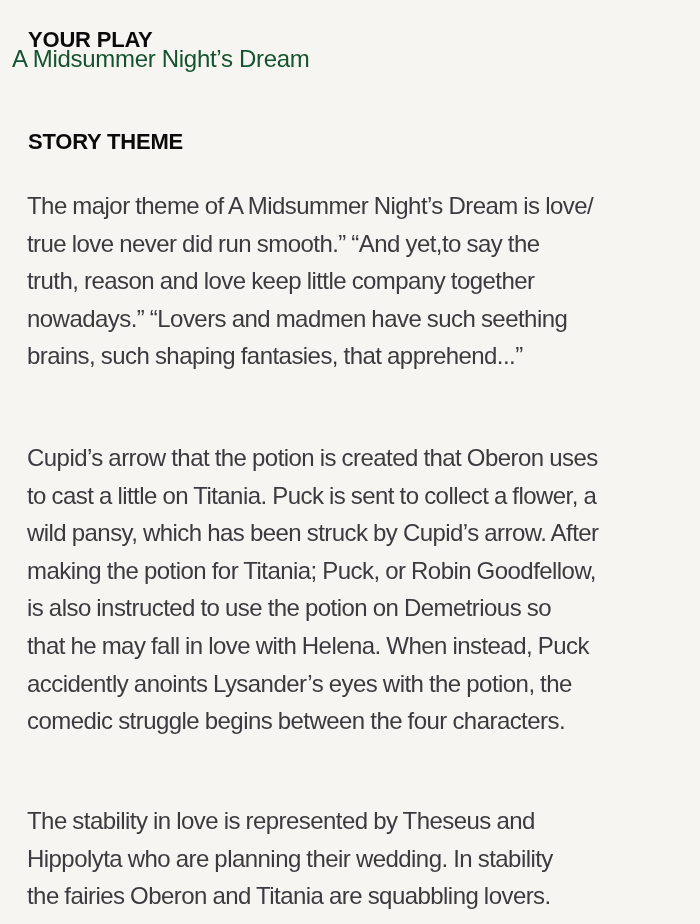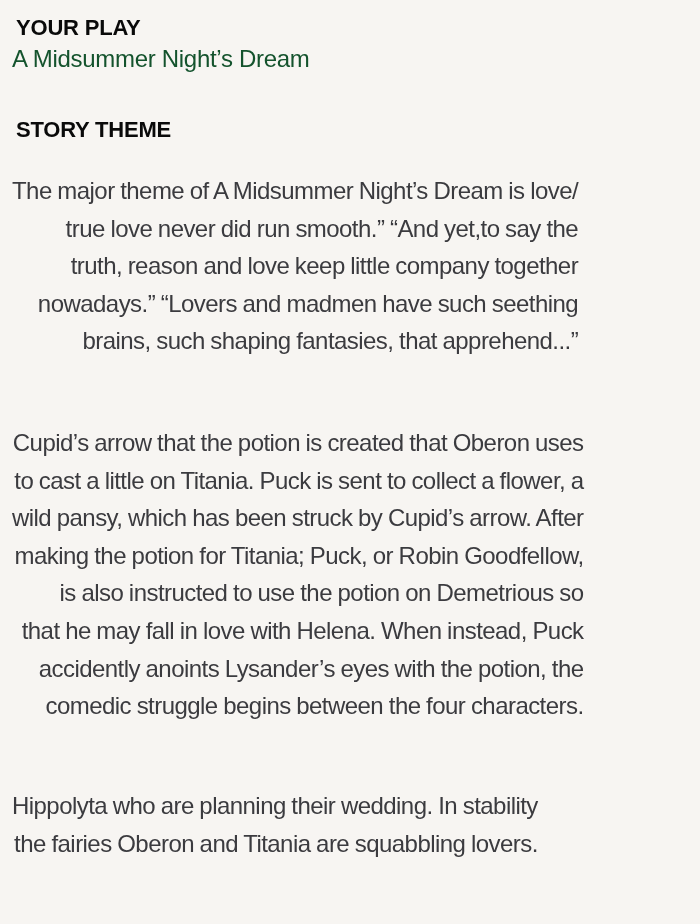--- a/index.html
+++ b/index.html
@@ -6,33 +6,32 @@
   body {
     width: 700px; height: 924px; overflow: hidden;
     background: #f7f5f2;
     font-family: "Liberation Sans", sans-serif;
     color: #3b3b3f;
   }
   .wrap { position: relative; padding-left: 12px; }
   .heading {
     position: absolute; left: 12px;
     font-weight: bold; font-size: 22px; color: #0a0a0a;
-    letter-spacing: -0.2px; margin: 4px;
+    letter-spacing: -0.2px; margin: 16px;
   }
   .subtitle {
     position: absolute; left: 12px; top: 45px;
     font-size: 24px; color: #14532d; margin: 0;
     letter-spacing: -0.3px;
   }
   .para {
-    position: absolute; left: 12px; margin: 0;
+    position: absolute; left: 12px; margin: 15px;
     font-size: 24px; line-height: 37.6px;
     letter-spacing: -0.55px; word-spacing: -0.5px;
     white-space: nowrap;
-    text-align: right;
   }
   .line { display: block; }
 </style>
 </head>
 <body>
 
 <div class="wrap">
   <h2 class="heading" style="top:11px;">YOUR PLAY</h2>
   <p class="subtitle">A Midsummer Night’s Dream</p>
 
@@ -51,16 +50,17 @@
     <span class="line">to cast a little on Titania. Puck is sent to collect a flower, a</span>
     <span class="line">wild pansy, which has been struck by Cupid’s arrow. After</span>
     <span class="line">making the potion for Titania; Puck, or Robin Goodfellow,</span>
     <span class="line">is also instructed to use the potion on Demetrious so</span>
     <span class="line">that he may fall in love with Helena. When instead, Puck</span>
     <span class="line">accidently anoints Lysander’s eyes with the potion, the</span>
     <span class="line">comedic struggle begins between the four characters.</span>
   </p>
 
   <p class="para" style="top:787px;">
+    <span class="line">The stability in love is represented by Theseus and</span>
     <span class="line">Hippolyta who are planning their wedding. In stability</span>
     <span class="line">the fairies Oberon and Titania are squabbling lovers.</span>
   </p>
 </div>
 
 </body></html>

